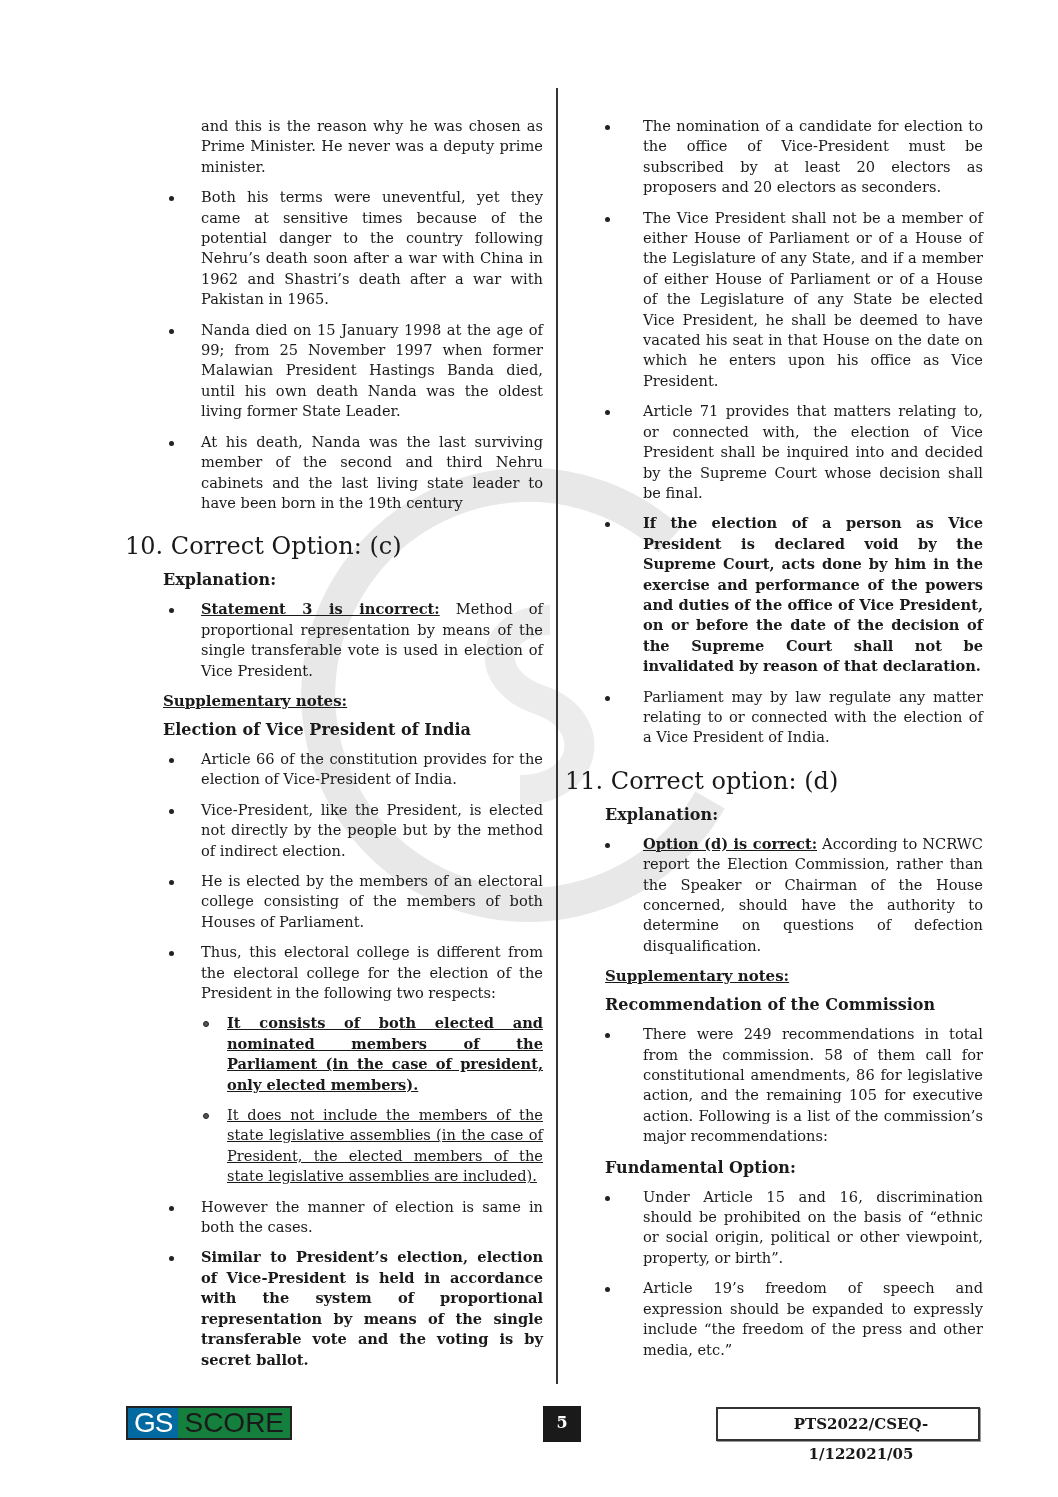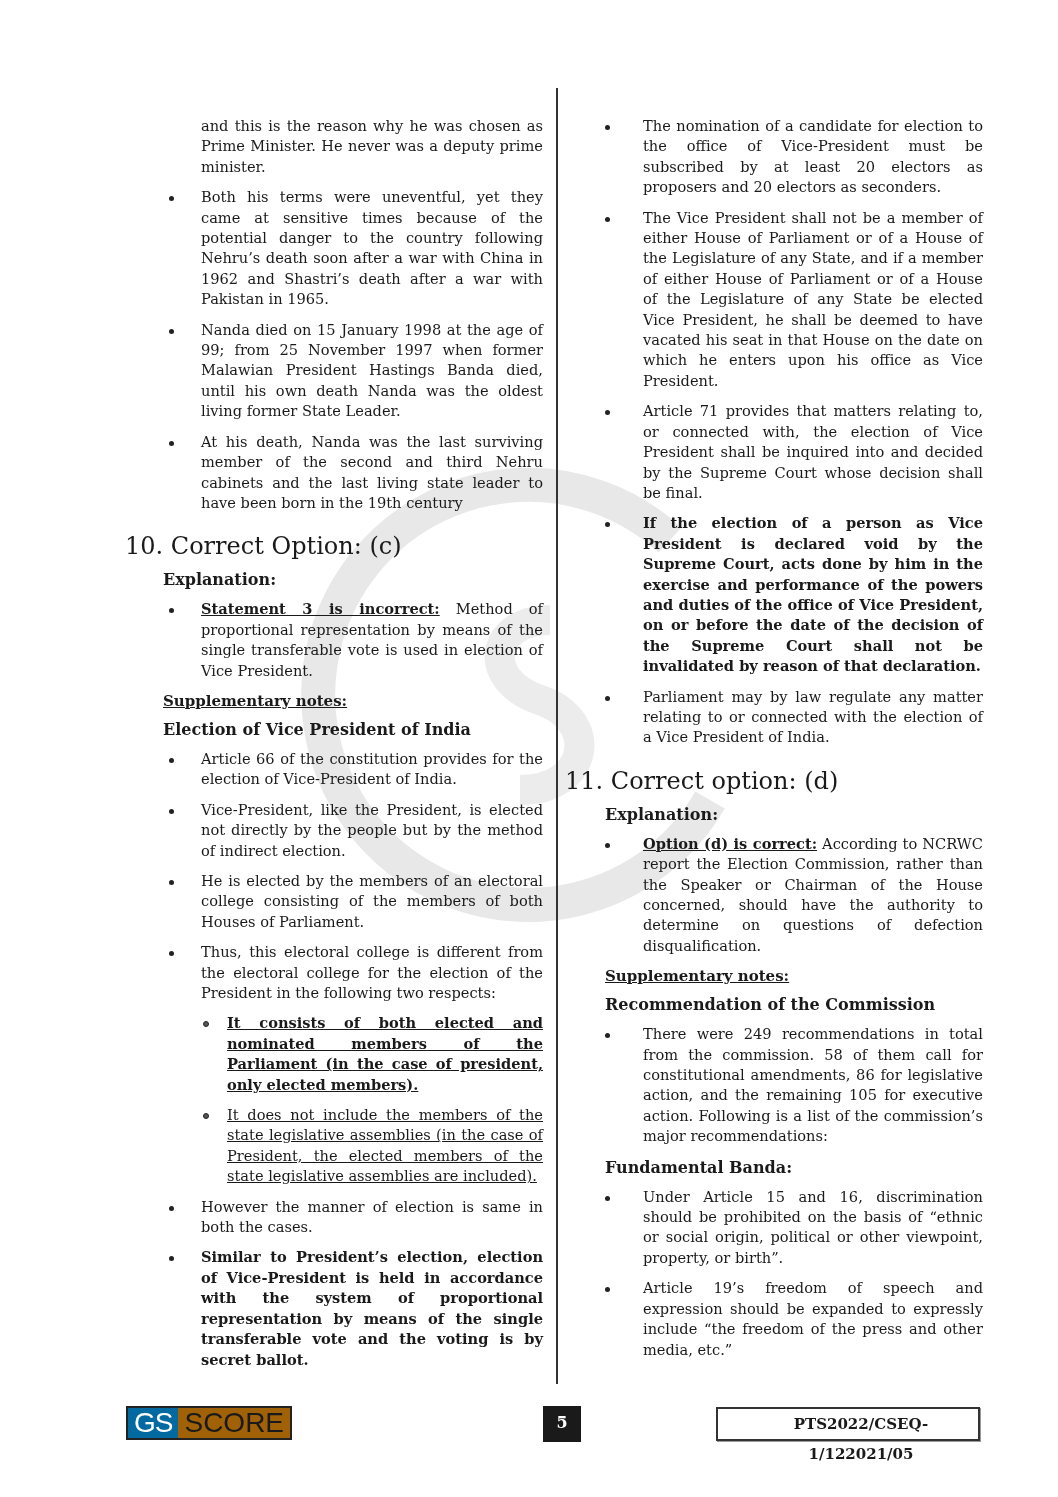--- a/index.html
+++ b/index.html
@@ -26,21 +26,21 @@
   .u { text-decoration:underline; font-weight:bold; }
   .qhead { font-size:24px; font-weight:normal; margin:20px 0 10px 0; line-height:26px; }
   .h3 { font-size:16px; font-weight:bold; margin:4px 0 8px 38px; line-height:22px; }
   .col-right .h3 { margin-left:2px; }
   .h3u { font-size:15px; font-weight:bold; text-decoration:underline; margin:4px 0 8px 38px; line-height:20px; }
   .col-right .h3u { margin-left:2px; }
   .footer-logo { position:absolute; left:126px; top:1406px; height:30px; border:2px solid #222;
                  display:flex; font-family:"Liberation Sans", sans-serif; }
   .footer-logo .gs { background:#0369a1; color:#fff; font-size:28px; line-height:30px; padding:0 6px;
                      font-weight:normal; letter-spacing:-1px; }
-  .footer-logo .score { background:#a16207; color:#1a1a1a; font-size:28px; line-height:30px; padding:0 6px; }
+  .footer-logo .score { background:#15803d; color:#1a1a1a; font-size:28px; line-height:30px; padding:0 6px; }
   .page-num { position:absolute; left:543px; top:1406px; width:38px; height:36px; background:#1a1a1a;
               color:#fff; font-weight:bold; font-size:16px; text-align:center; line-height:34px; }
   .code-box { position:absolute; left:716px; top:1407px; width:264px; height:34px; border:2px solid #333;
               box-sizing:border-box; font-weight:bold; font-size:15px; text-align:center; line-height:30px;
               box-shadow:1px 1px 0 #999;padding-left:26px; }
 </style>
 </head>
 <body>
 
 <div class="page">
@@ -146,21 +146,21 @@
     </div>
 
     <div class="h3u">Supplementary notes:</div>
     <div class="h3">Recommendation of the Commission</div>
 
     <div class="p bullet">
       <span class="dot"></span>
       <span>There were 249 recommendations in total from the commission. 58 of them call for constitutional amendments, 86 for legislative action, and the remaining 105 for executive action. Following is a list of the commission’s major recommendations:</span>
     </div>
 
-    <div class="h3">Fundamental Banda:</div>
+    <div class="h3">Fundamental Option:</div>
 
     <div class="p bullet">
       <span class="dot"></span>
       <span>Under Article 15 and 16, discrimination should be prohibited on the basis of “ethnic or social origin, political or other viewpoint, property, or birth”.</span>
     </div>
     <div class="p bullet">
       <span class="dot"></span>
       <span>Article 19’s freedom of speech and expression should be expanded to expressly include “the freedom of the press and other media, etc.”</span>
     </div>
   </div>

